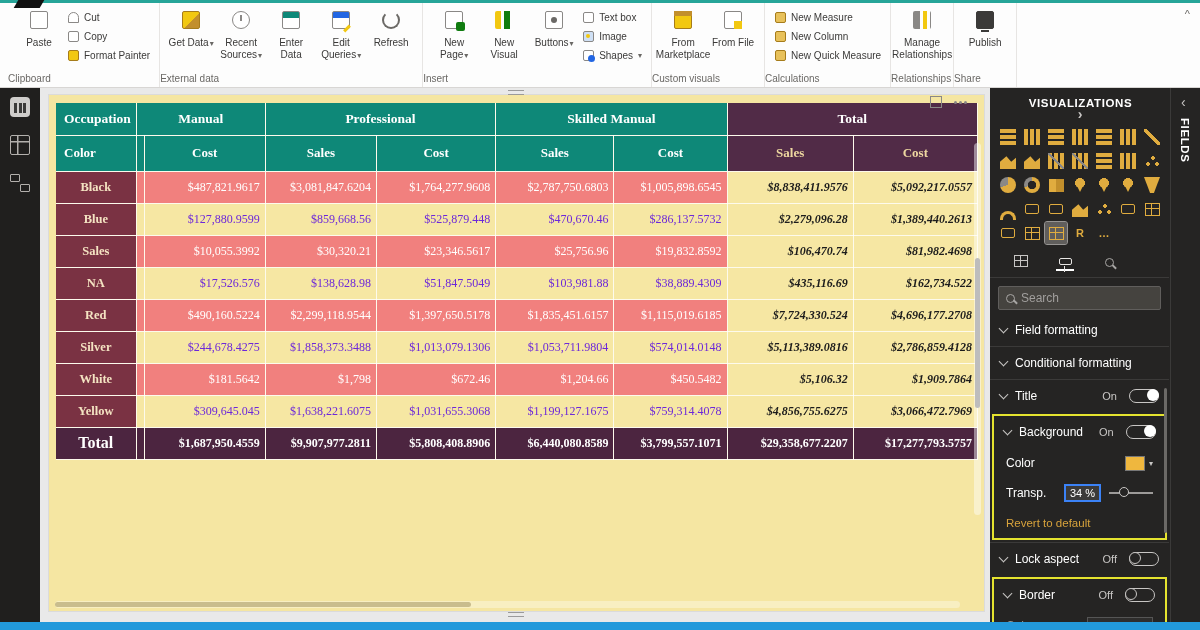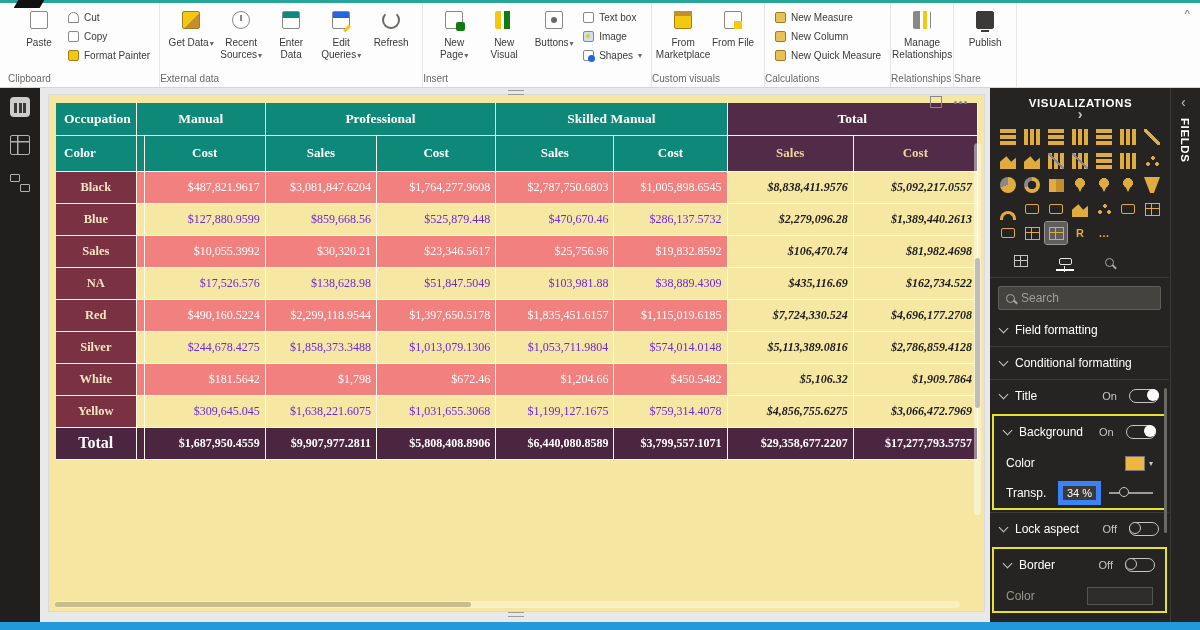--- a/index.html
+++ b/index.html
@@ -157,21 +157,21 @@
   .state{font-size:11px;color:#C8C6C4;margin-right:4px;}
   .toggle{width:28px;height:12px;border:1px solid #C8C6C4;border-radius:7px;position:relative;flex:none;cursor:pointer;}
   .toggle .knob{width:12px;height:12px;border-radius:50%;position:absolute;top:-1px;box-sizing:border-box;}
   .toggle.on .knob{right:-1px;background:#fff;}
   .toggle.off .knob{left:-1px;background:#252423;border:1.5px solid #C8C6C4;}
   .hlbox{border:2px solid #E5E32F;margin:2px 2px;}
   .hlbox .secrow{border-top:none;}
   .ctl{display:flex;align-items:center;padding:0 12px;height:30px;font-size:12px;color:#fff;}
   .swatch{width:18px;height:13px;border:1px solid #777;flex:none;cursor:pointer;}
   .swcaret{font-size:8px;color:#C8C6C4;margin-left:4px;cursor:pointer;}
-  .valbox{border:5px solid #3b82f6;background:#3b3a39;color:#fff;font-size:11px;padding:1px 4px;margin-right:8px;cursor:text;}
+  .valbox{border:2px solid #3b82f6;background:#3b3a39;color:#fff;font-size:11px;padding:1px 4px;margin-right:8px;cursor:text;}
   .slider{width:44px;height:2px;background:#9D9B99;position:relative;flex:none;cursor:pointer;}
   .slider .sknob{width:10px;height:10px;border-radius:50%;background:#252423;border:1.5px solid #C8C6C4;position:absolute;top:-5px;box-sizing:border-box;}
   .revert{color:#D8A33C;font-size:11.5px;cursor:pointer;}
   .dim{color:#99968F;}
   .ddstub{width:64px;height:16px;border:1px solid #555;background:#2E2D2C;margin-left:auto;cursor:pointer;}
   .vp-scrollthumb{position:absolute;right:2px;top:300px;width:3px;height:145px;background:#6B6966;border-radius:2px;cursor:pointer;}
 
   .fieldsbar{position:absolute;right:0;top:0;width:30px;height:534px;border-left:1px solid #3b3a39;box-sizing:border-box;}
   .fieldsbar .chev{position:absolute;left:10px;top:9px;}
   .vtext{position:absolute;left:20px;top:30px;transform:rotate(90deg);transform-origin:left top;
@@ -644,20 +644,23 @@
         <span class="swcaret">▾</span>
       </div>
       <div class="ctl">
         <span>Transp.</span>
         <span class="spacer"></span>
         <span class="valbox">34 %</span>
         <span class="slider">
             <span class="sknob" id="transp-knob" style="left: calc(34% - 5px);"></span>
           </span>
       </div>
+      <div class="ctl">
+        <span class="revert">Revert to default</span>
+      </div>
     </div>
 
     <div class="secrow">
       <span class="chv"></span>
       <span>Lock aspect</span>
       <span class="spacer"></span>
       <span class="state">Off</span>
       <span class="toggle off">
           <span class="knob"></span>
         </span>

